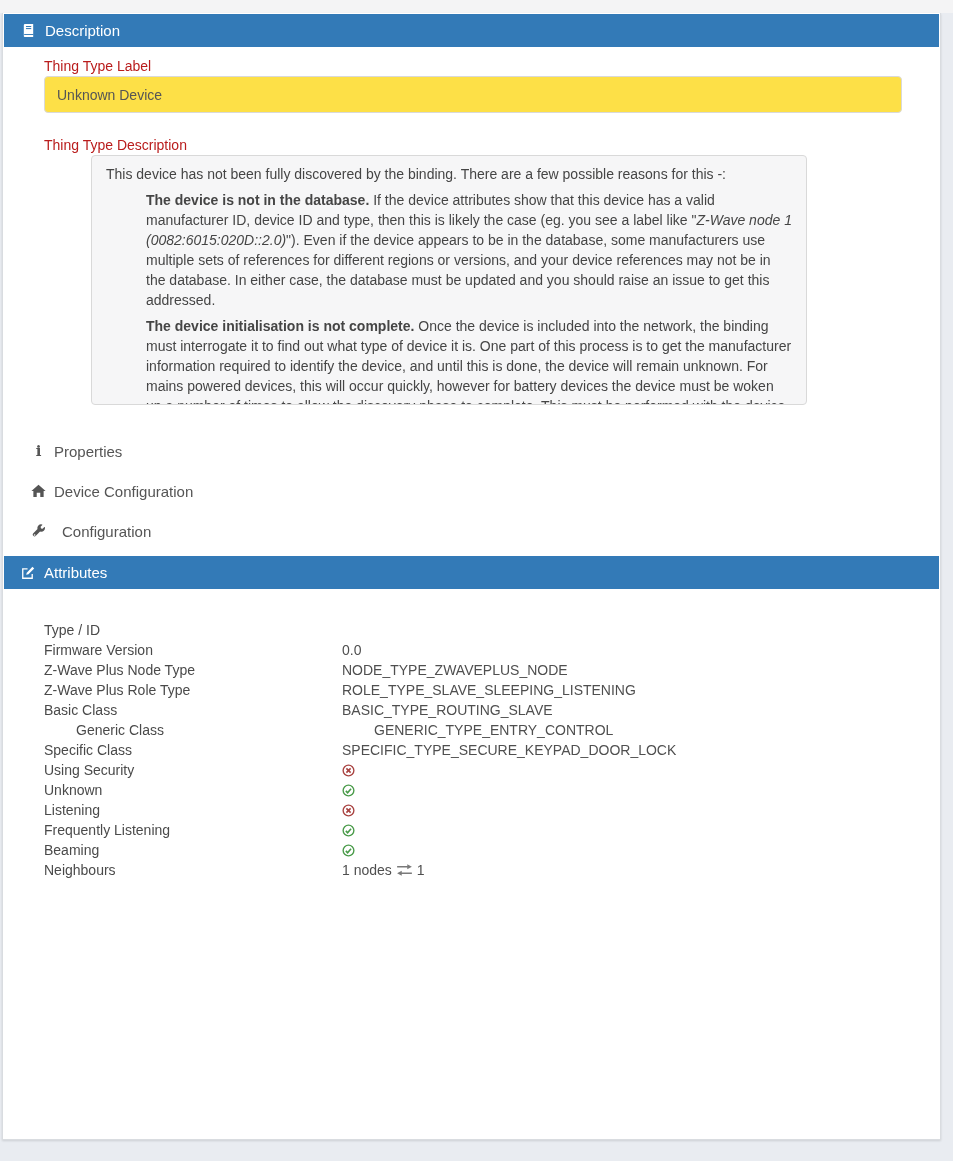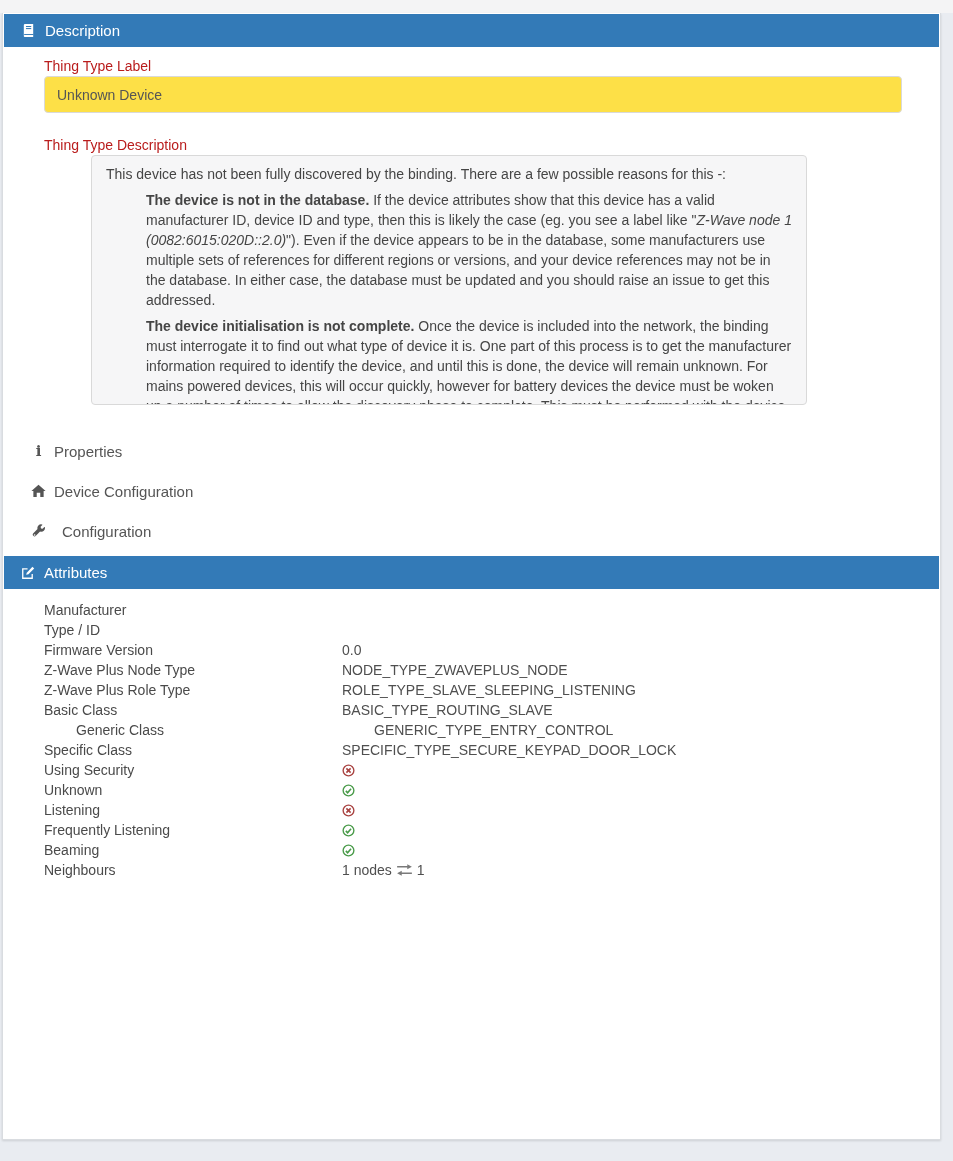--- a/index.html
+++ b/index.html
@@ -144,24 +144,20 @@
   <div class="section-header" style="top:543px;">
     <span class="hdr-icon">
       <svg width="14" height="14" viewBox="0 0 16 16">
         <path fill="none" stroke="#ffffff" stroke-width="1.5" d="M12.8 9.2V14H2V3.2h5.5"></path>
         <path fill="#ffffff" d="M6.6 7.6 13.1.9l2 2-6.6 6.6-2.6.6z"></path>
       </svg>
     </span>
     <span>Attributes</span>
   </div>
 
-  <div class="attr-row" style="top:587px;">
-    <span class="attr-label">Manufacturer</span>
-    <span class="attr-value"></span>
-  </div>
   <div class="attr-row" style="top:607px;">
     <span class="attr-label">Type / ID</span>
     <span class="attr-value"></span>
   </div>
   <div class="attr-row" style="top:627px;padding-left:32px;">
     <span class="attr-label">Firmware Version</span>
     <span class="attr-value">0.0</span>
   </div>
   <div class="attr-row" style="top:647px;">
     <span class="attr-label">Z-Wave Plus Node Type</span>

